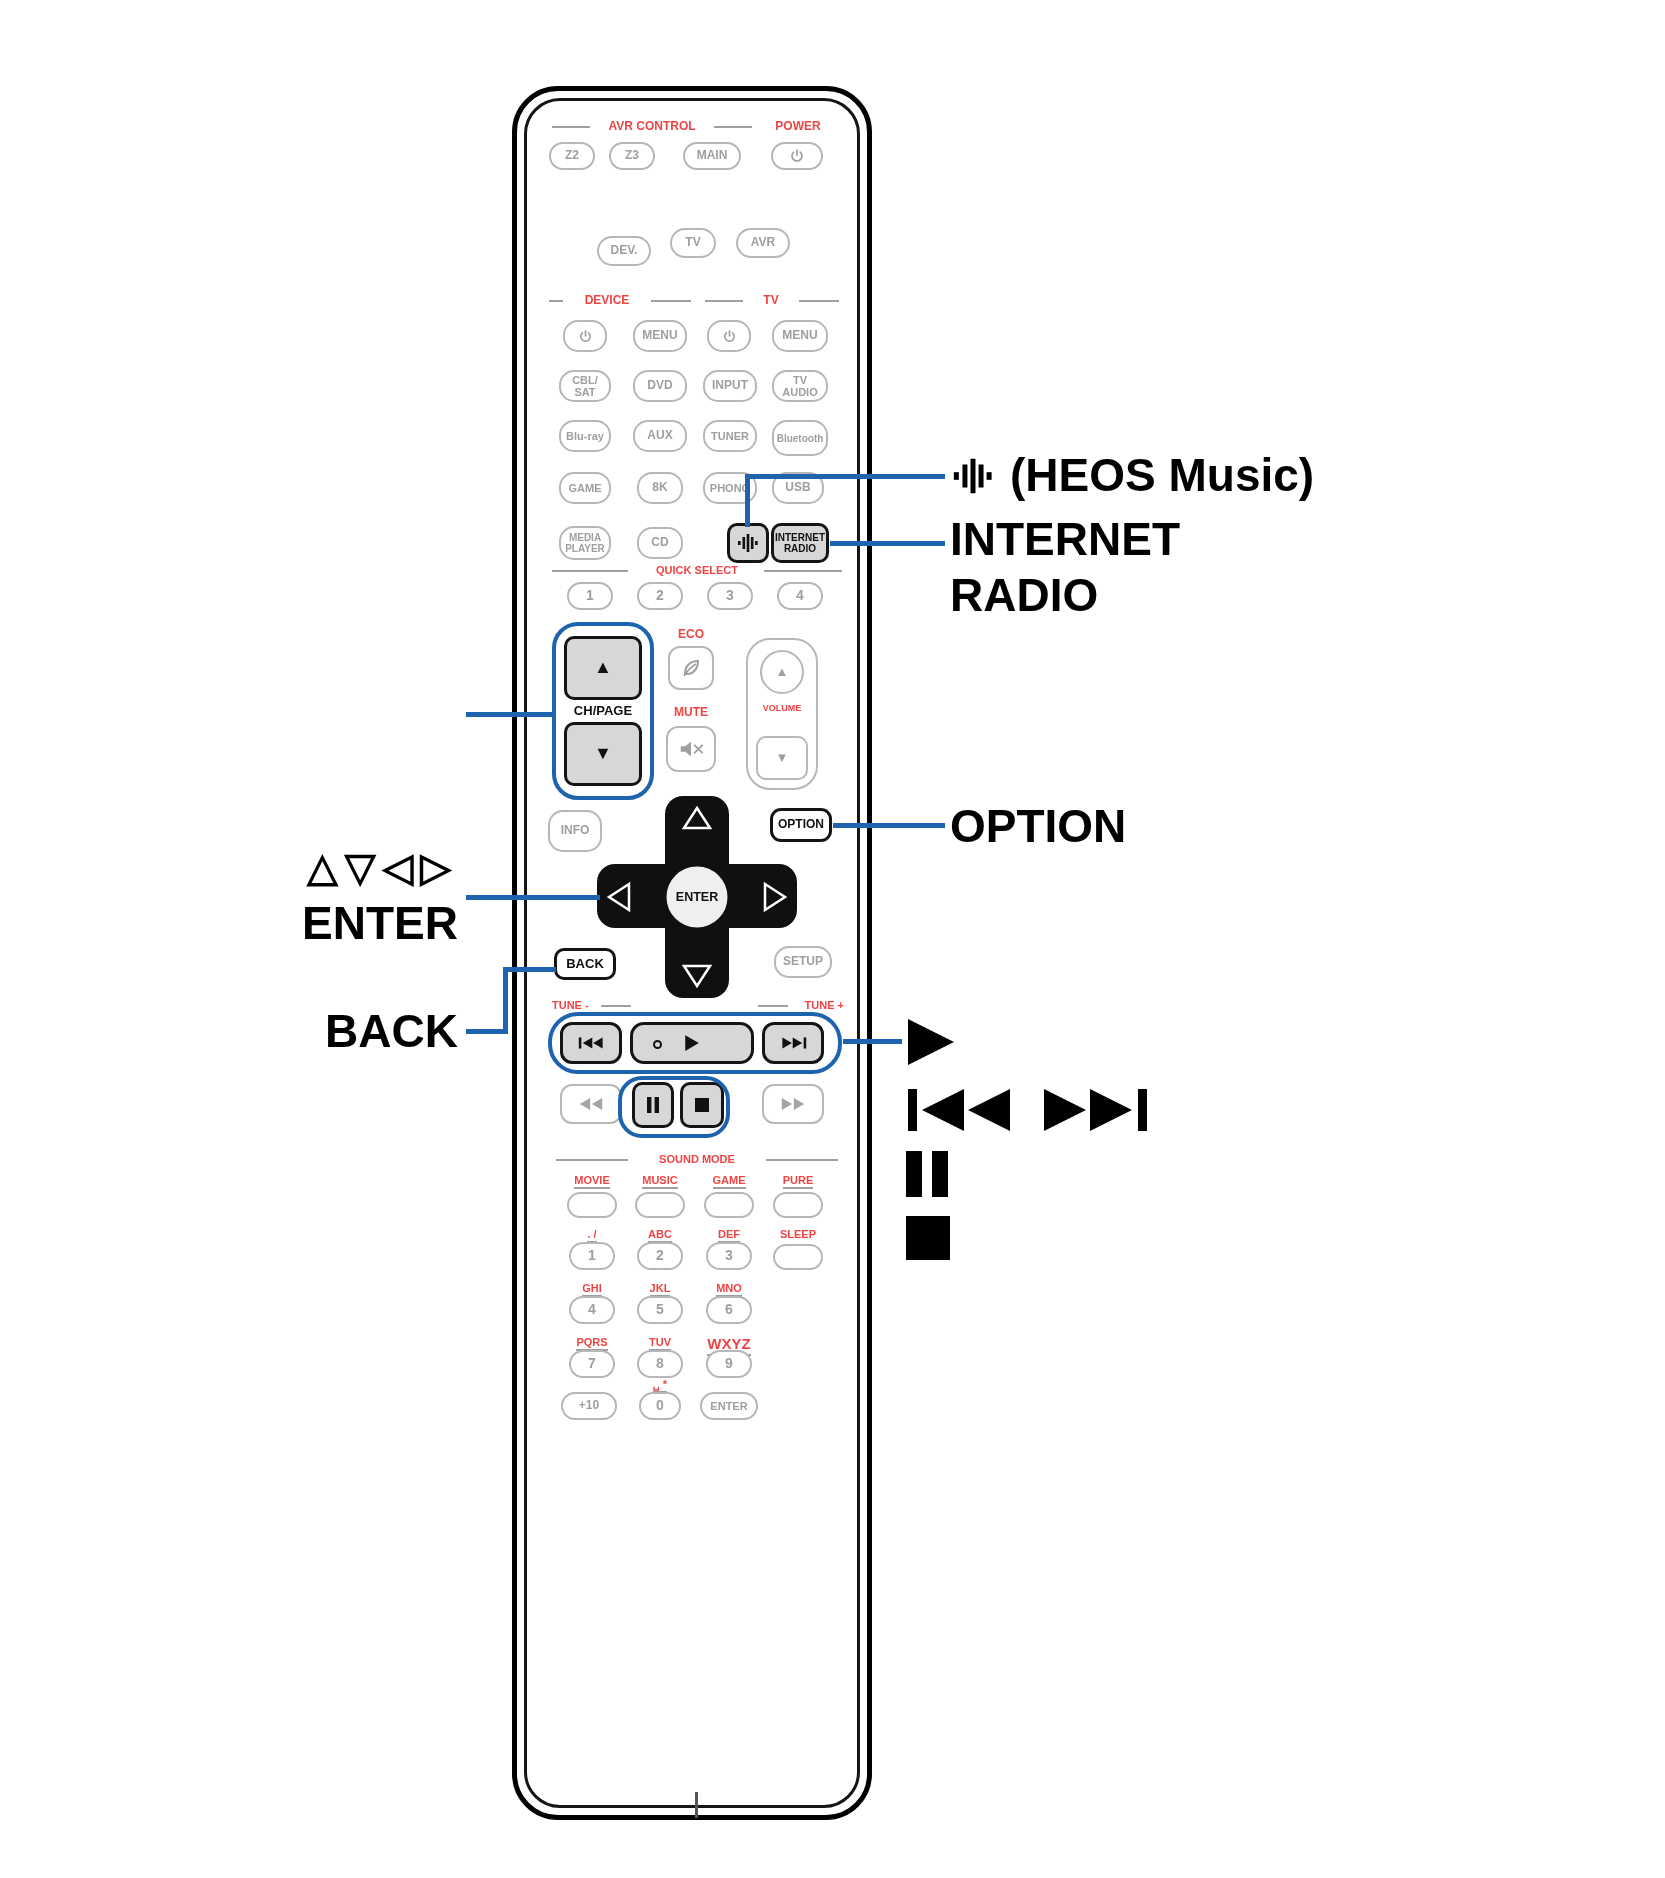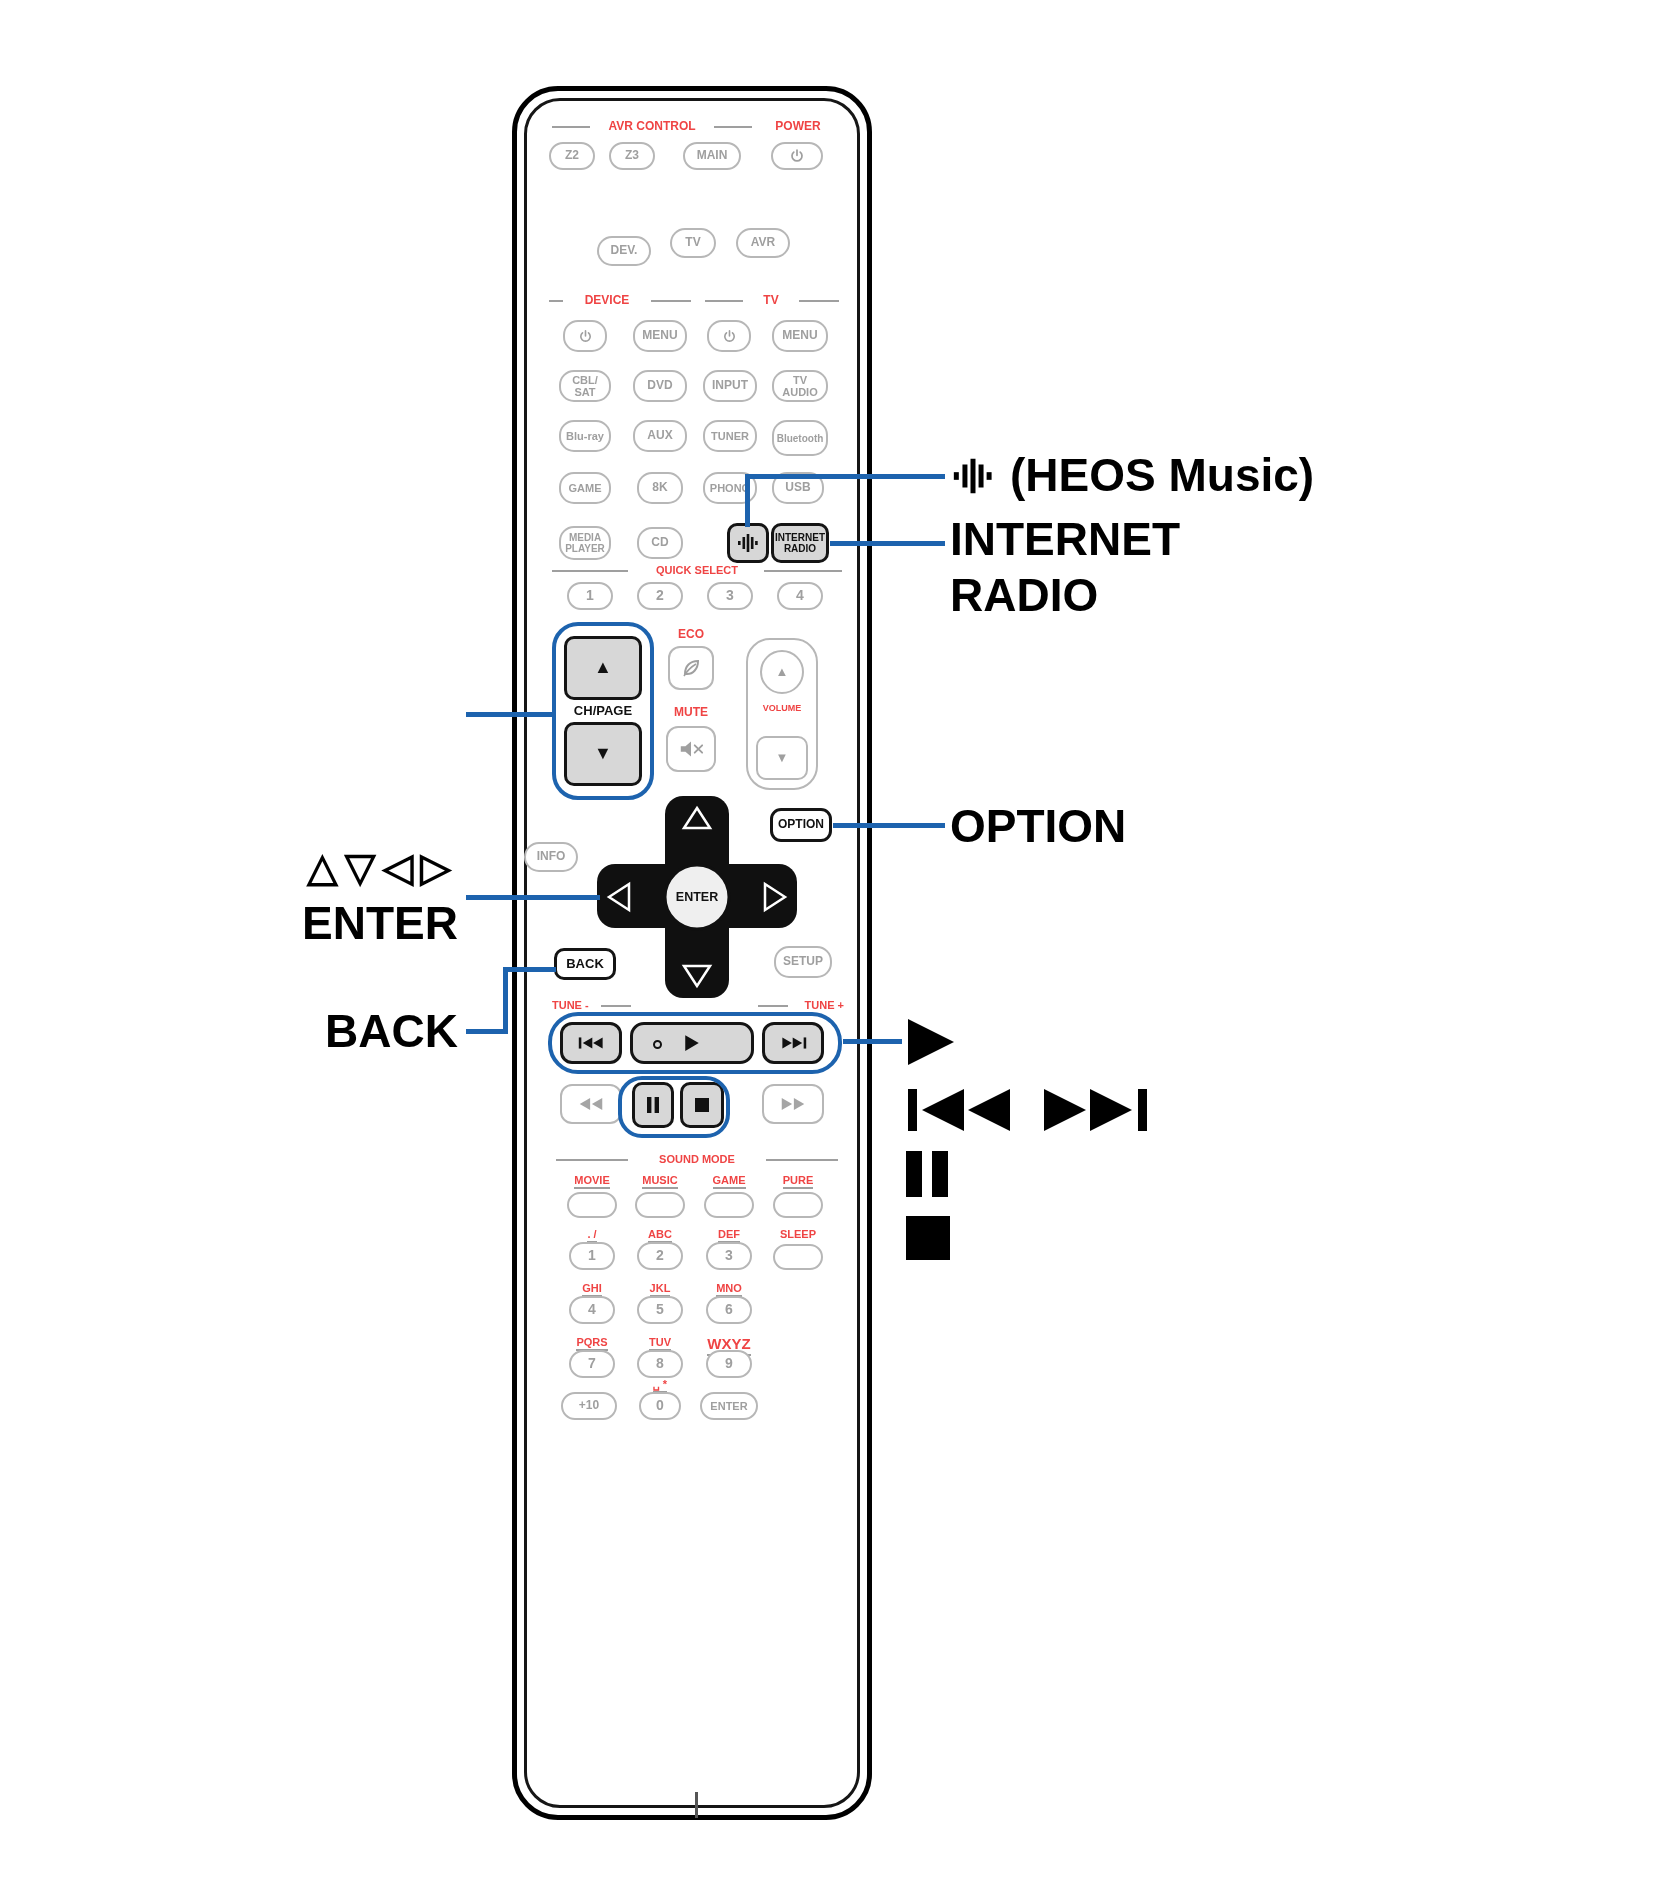--- a/index.html
+++ b/index.html
@@ -142,21 +142,21 @@
 
   <div class="abs" style="left:746px;top:638px;width:72px;height:152px;border:2px solid #b7b7b7;border-radius:24px;"></div>
   <div class="btn" style="left:760px;top:650px;width:44px;height:44px;border-radius:50%;">
     <span class="tri-gray">▲</span>
   </div>
   <div class="glabel" style="left:748px;top:704px;width:68px;font-size:9px;">VOLUME</div>
   <div class="btn" style="left:756px;top:736px;width:52px;height:44px;border-radius:10px;">
     <span class="tri-gray">▼</span>
   </div>
 
-  <div class="btn pill" style="left:524px;top:810px;width:54px;height:30px;margin-top:32px;">INFO</div>
+  <div class="btn pill" style="left:548px;top:810px;width:54px;height:42px;">INFO</div>
   <div class="btn darkw" style="left:770px;top:808px;width:62px;height:34px;border-radius:11px;">OPTION</div>
 
   <div class="abs" style="left:595px;top:794px;width:204px;height:208px;">
     <svg width="204" height="208" viewBox="0 0 204 208">
       <rect x="70" y="2" width="64" height="202" rx="18" fill="#101010"></rect>
       <rect x="2" y="70" width="200" height="64" rx="18" fill="#101010"></rect>
       <polygon points="102,14 115,34 89,34" fill="#101010" stroke="#fff" stroke-width="2.5"></polygon>
       <polygon points="102,192 89,172 115,172" fill="#101010" stroke="#fff" stroke-width="2.5"></polygon>
       <polygon points="14,103 34,90 34,116" fill="#101010" stroke="#fff" stroke-width="2.5"></polygon>
       <polygon points="190,103 170,90 170,116" fill="#101010" stroke="#fff" stroke-width="2.5"></polygon>

